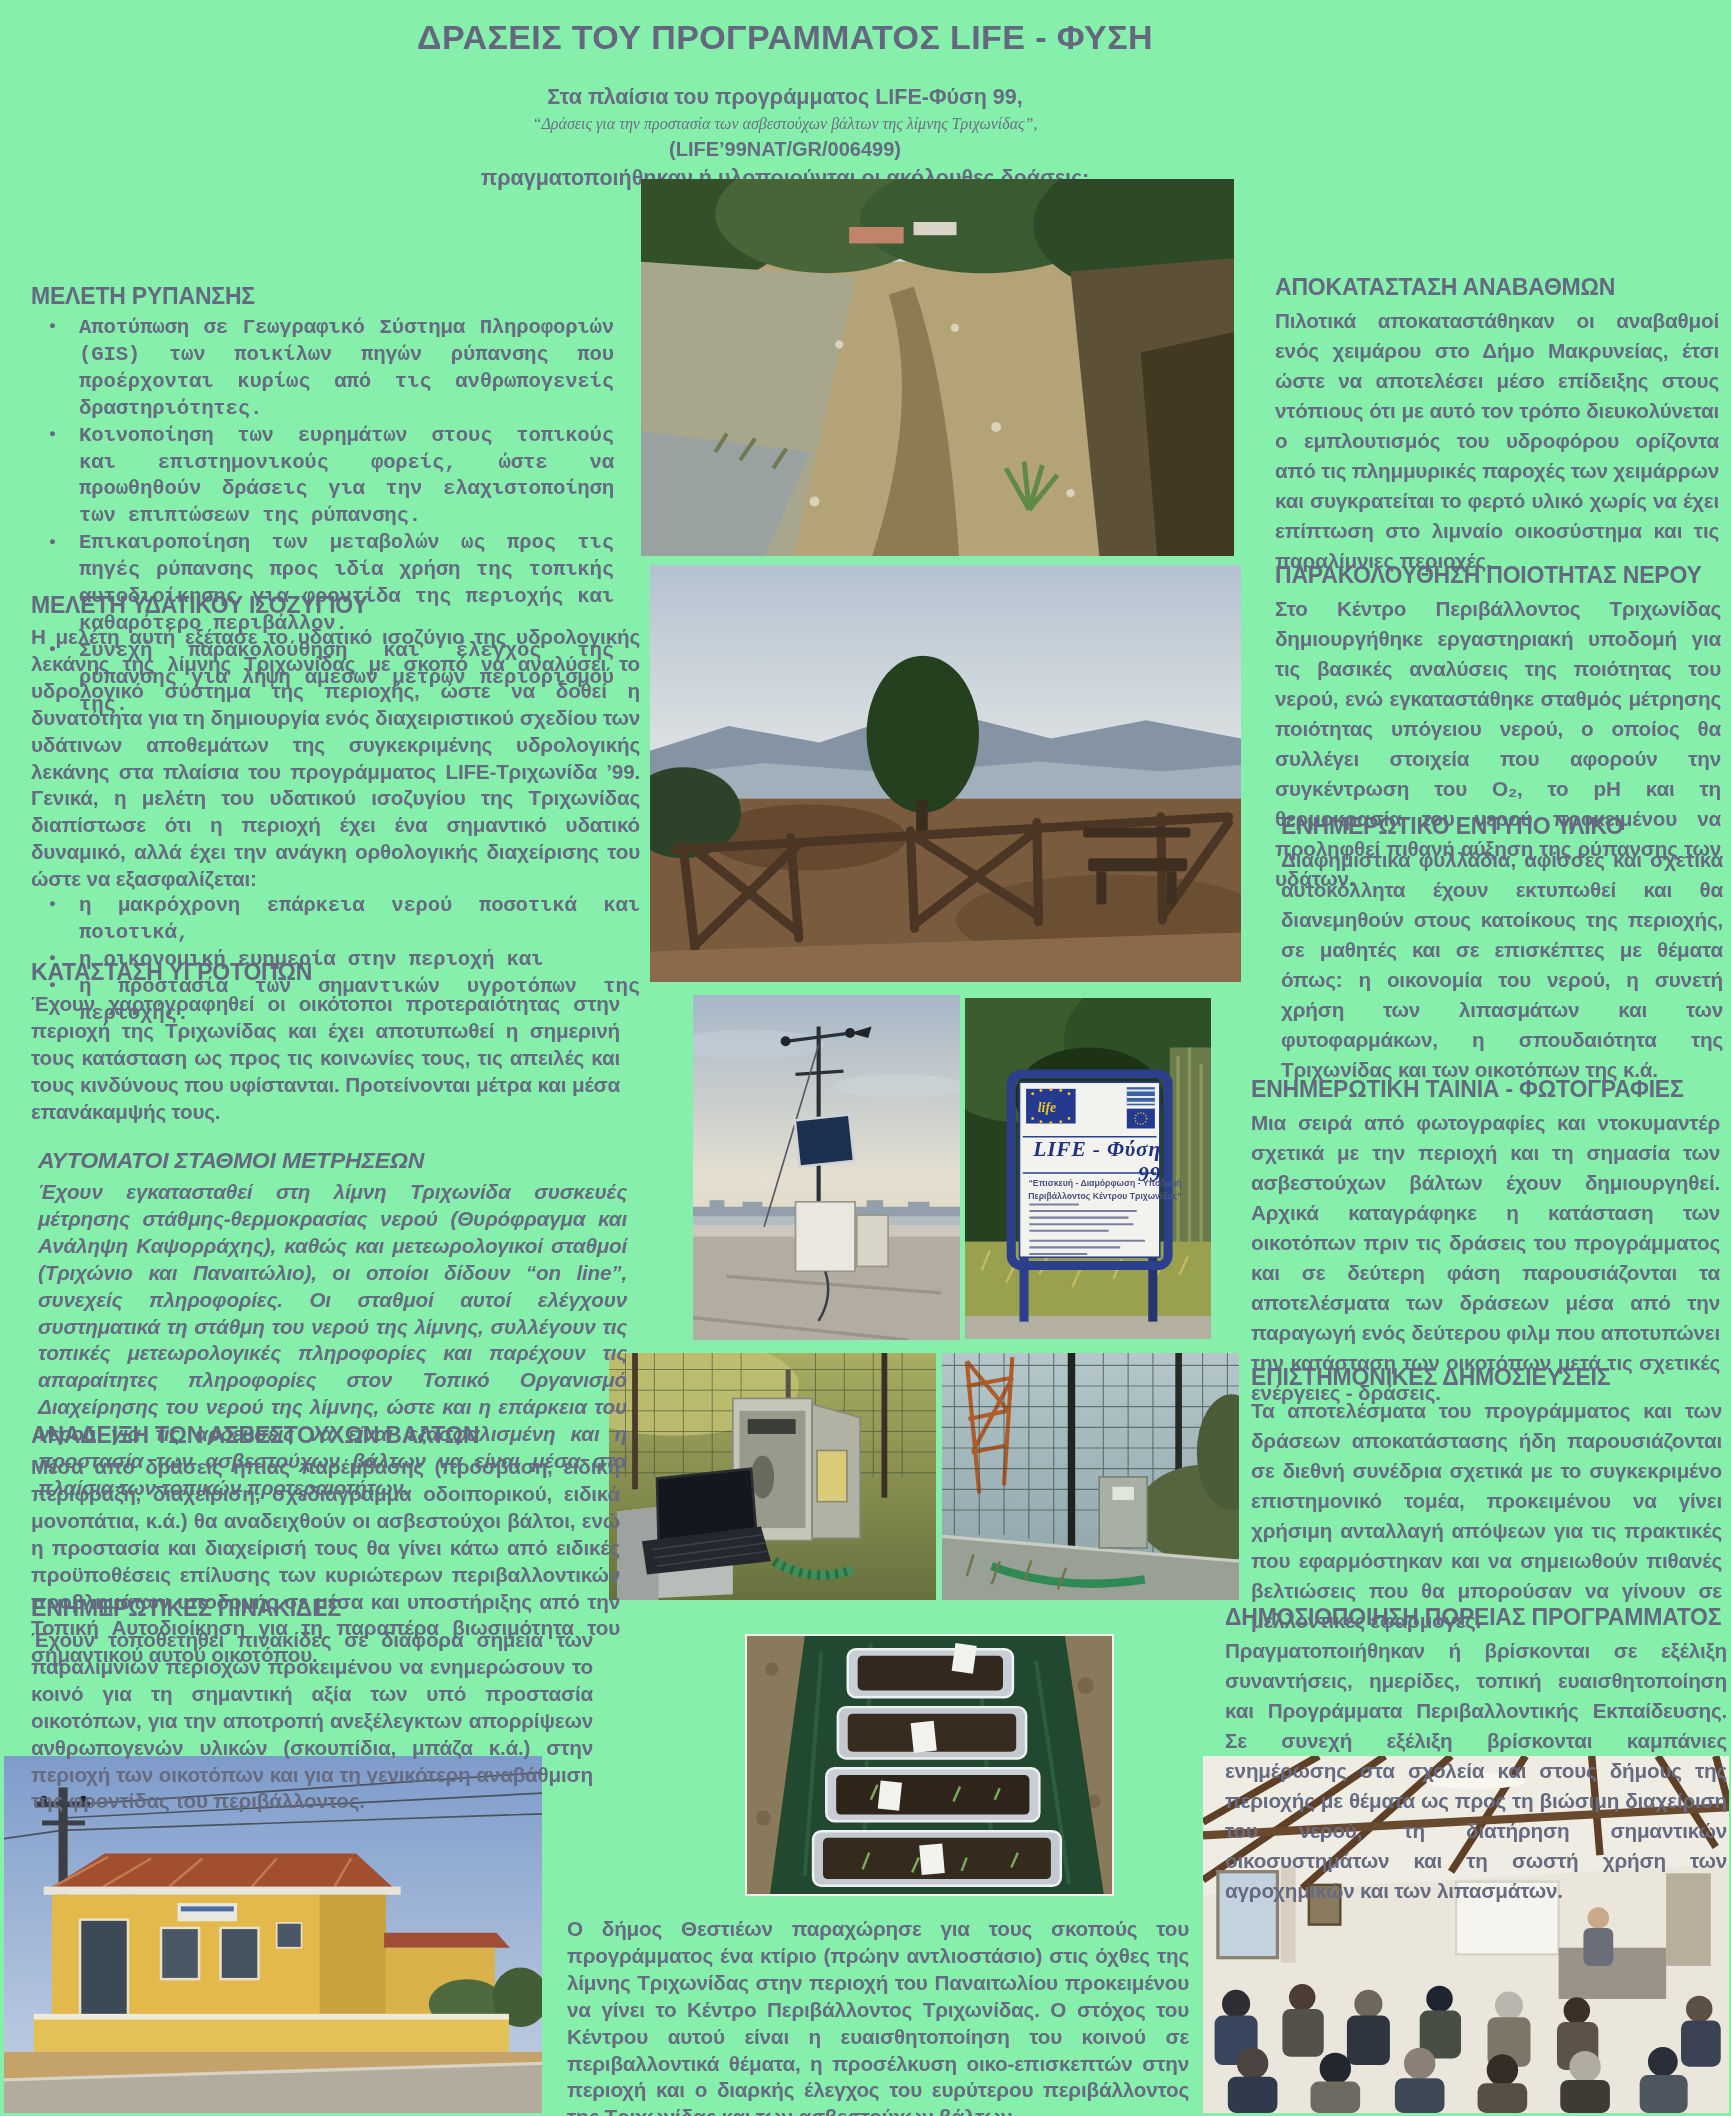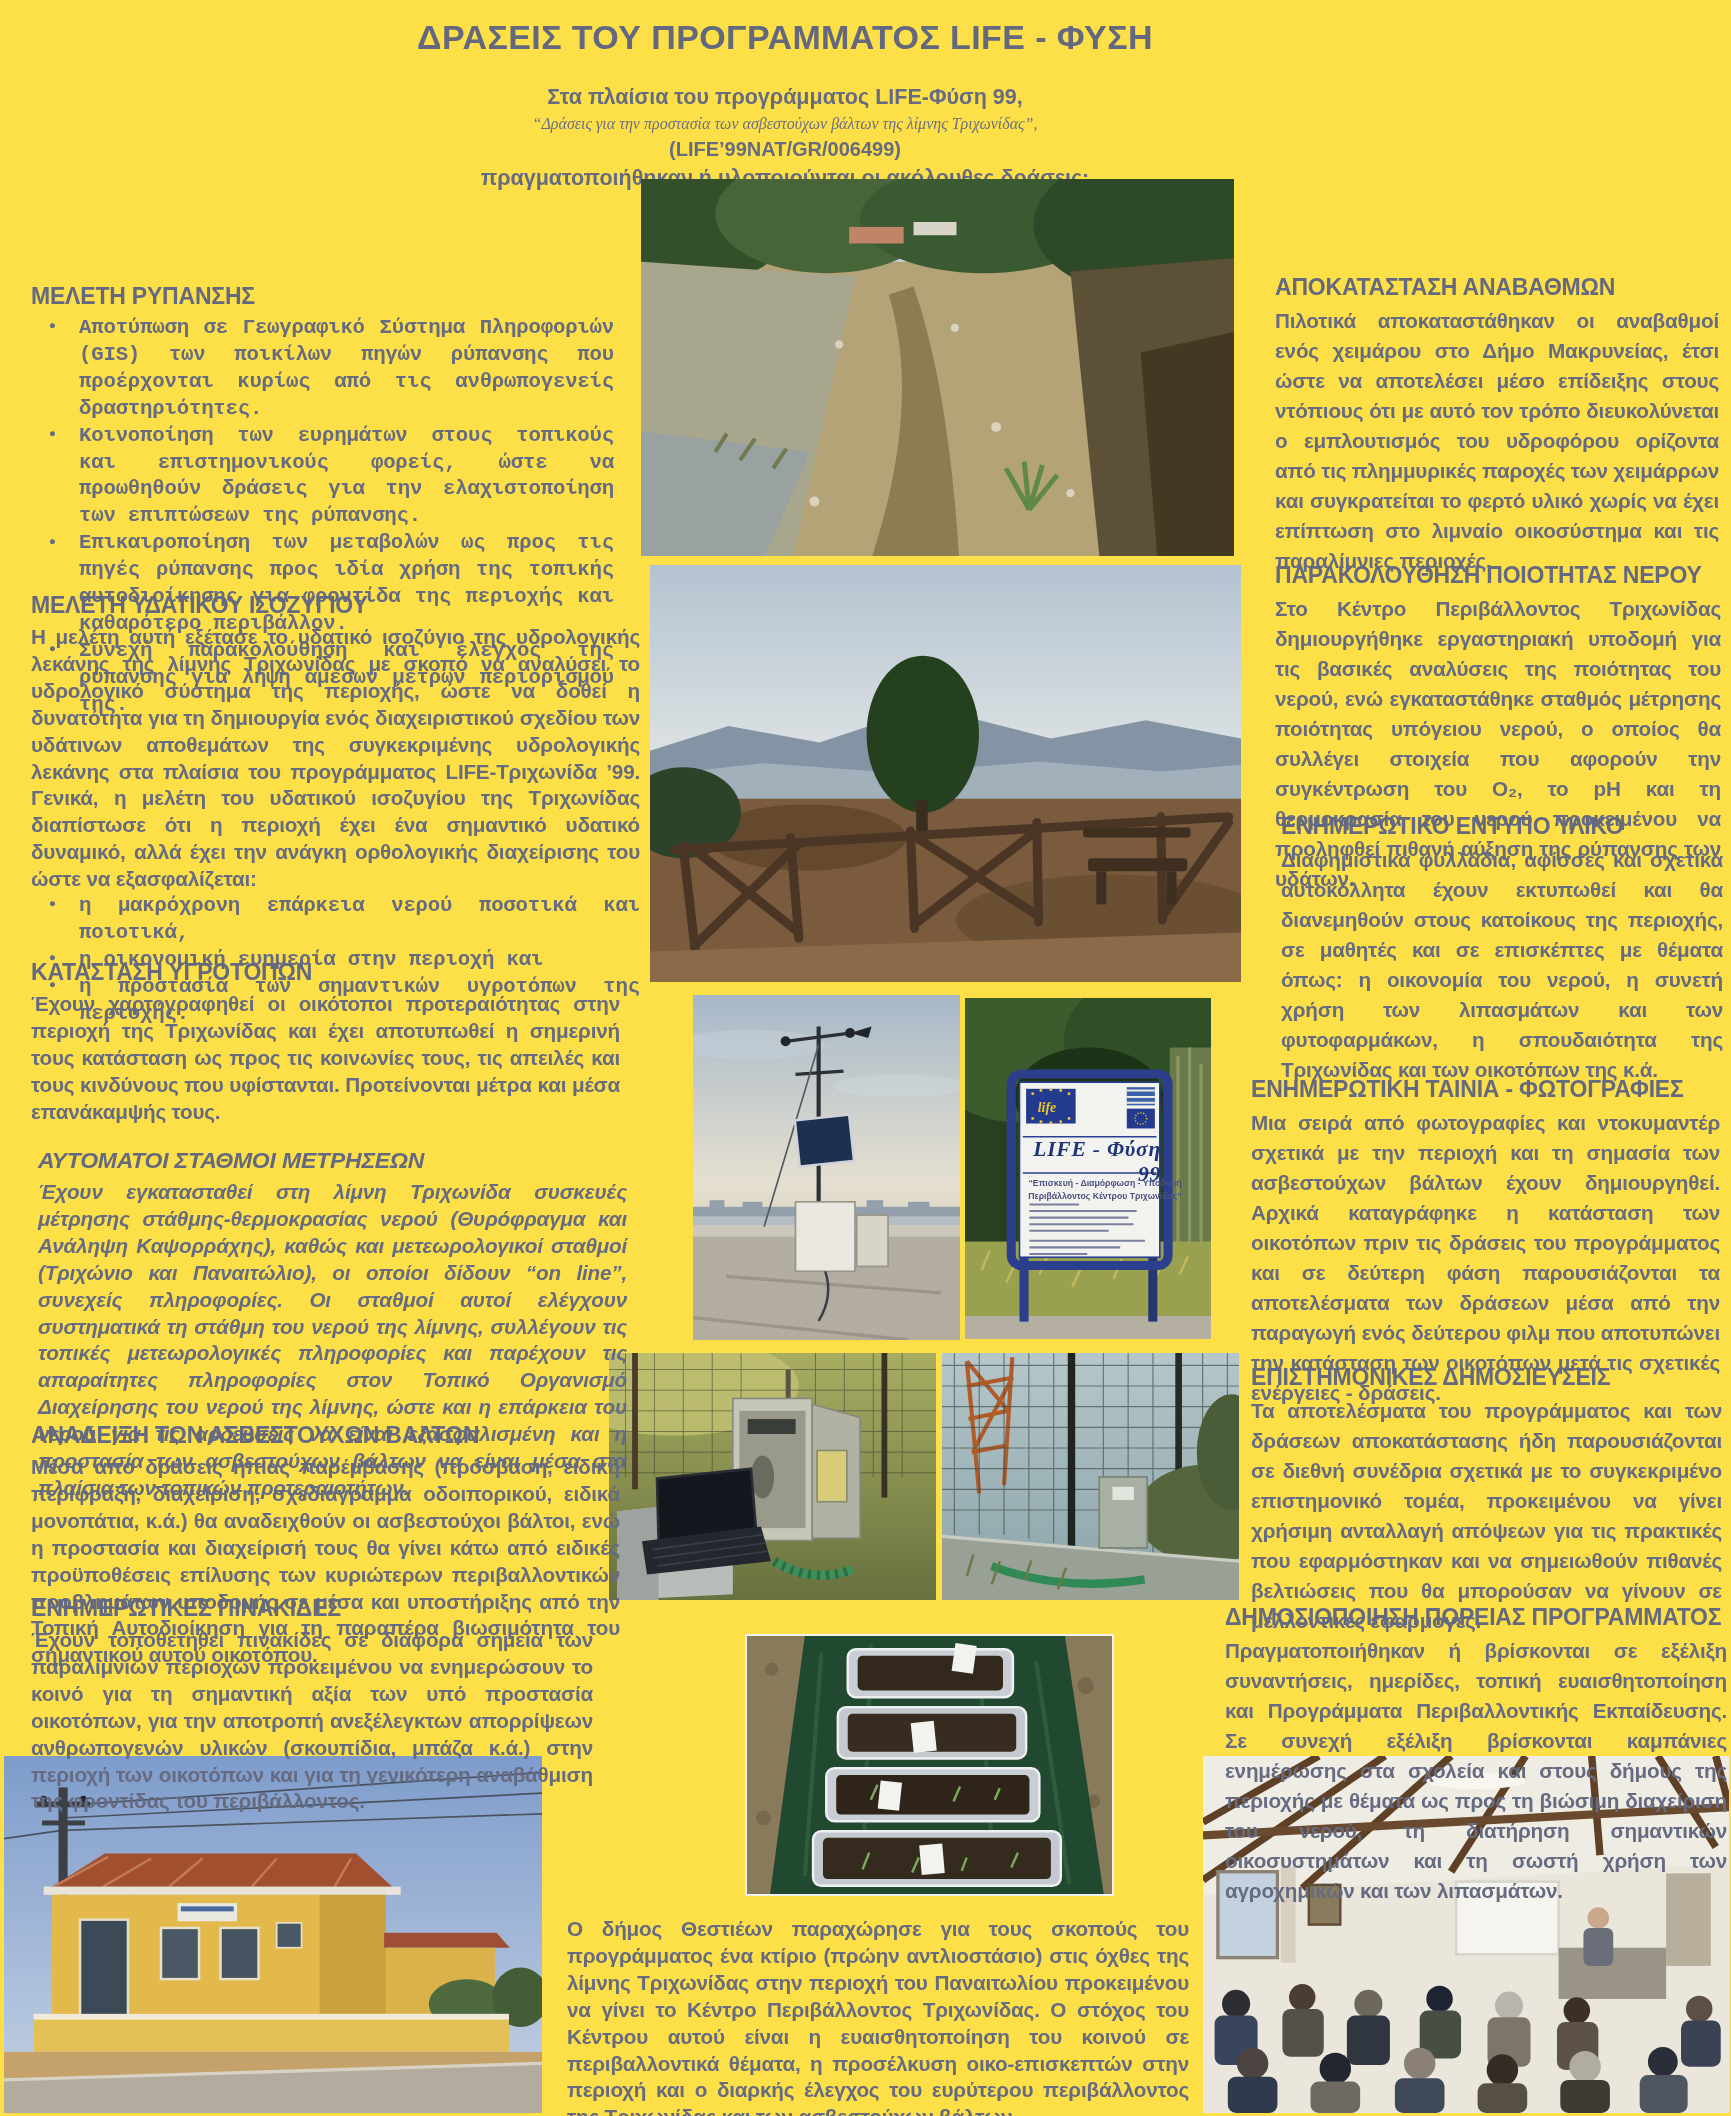--- a/index.html
+++ b/index.html
@@ -1,18 +1,18 @@
 <!DOCTYPE html>
 <html lang="el" style="font-size:13.2px"><head>
 <meta charset="utf-8">
 <style>
   html,body { margin:0; padding:0; background:#d6d6d2; }
   .poster {
     position:relative; width:1732px; height:2116px;
-    background:#fde047; overflow:hidden;
+    background:#86efac; overflow:hidden;
     font-family:"Liberation Sans", sans-serif;
     color:#666b82;
   }
   .header { position:absolute; left:0; top:18px; width:1570px; text-align:center; }
   .header h1 { margin:0 0 28px 0; font-size:34px; font-weight:bold; color:#63687f; letter-spacing:0.4px; }
   .sub1 { font-size:21.5px; font-weight:bold; margin:0 0 5px 0; }
   .sub2 { font-family:"Liberation Serif", serif; font-style:italic; font-size:16px; font-weight:normal; color:#6a6f85; margin:0 0 5px 0; }
   .sub3 { font-size:20px; font-weight:bold; margin:0 0 5px 0; }
   .sub4 { font-size:21.5px; font-weight:bold; margin:0; }
 

